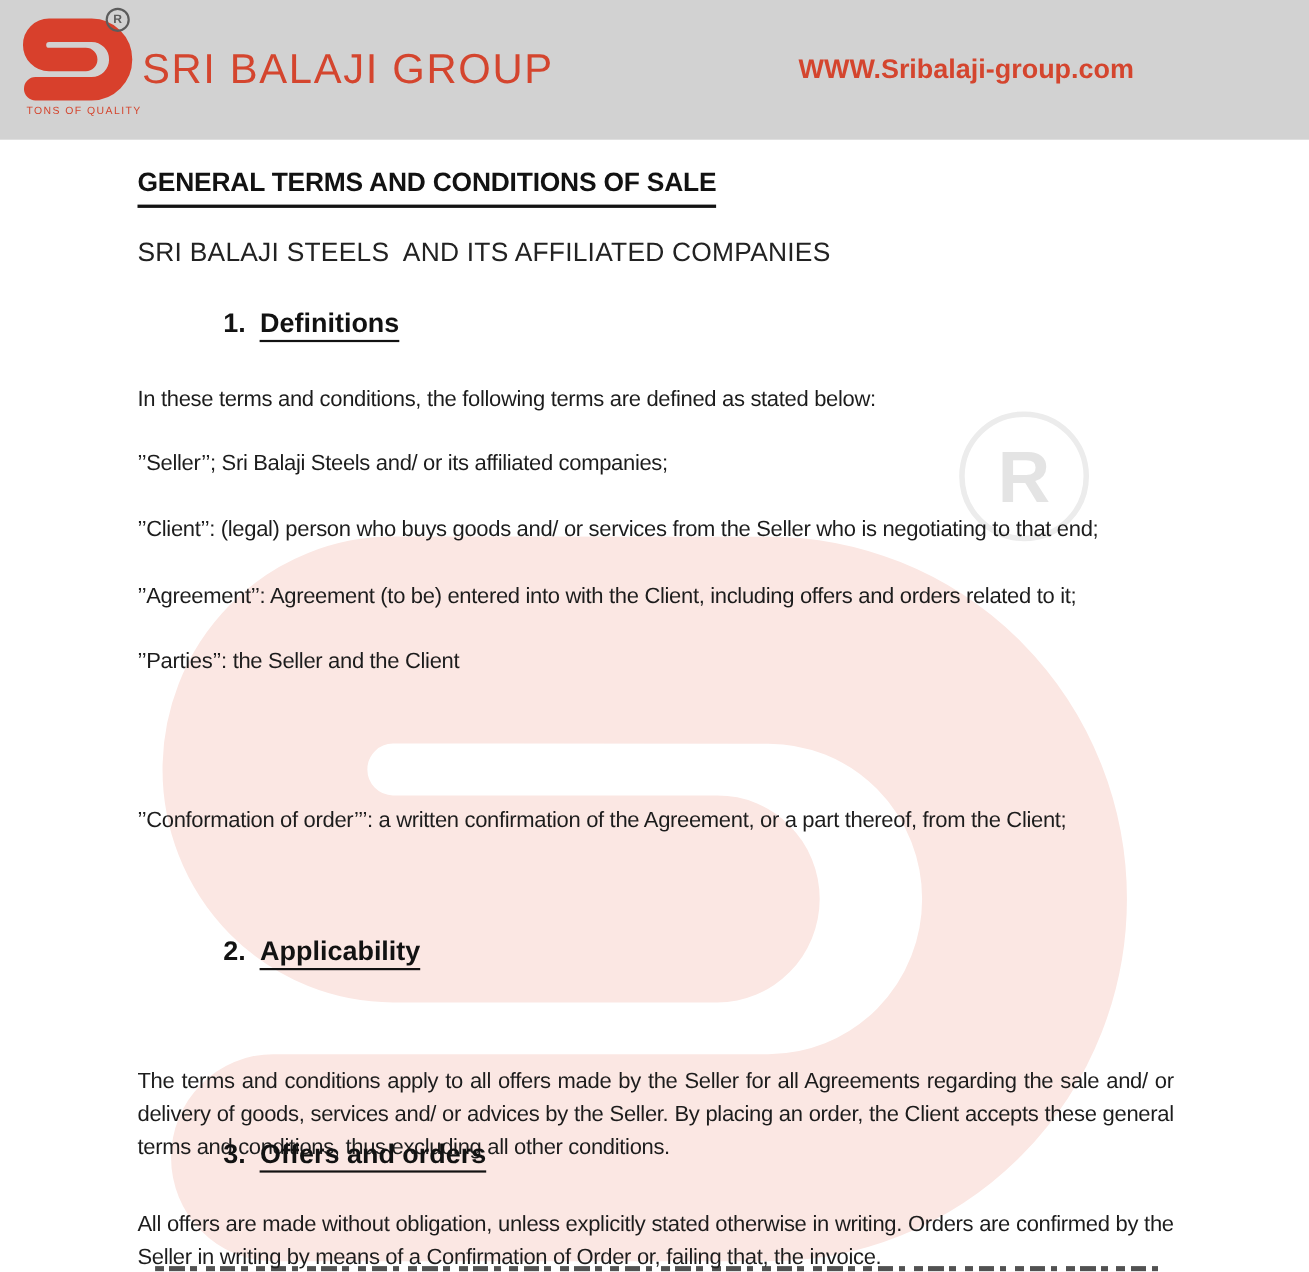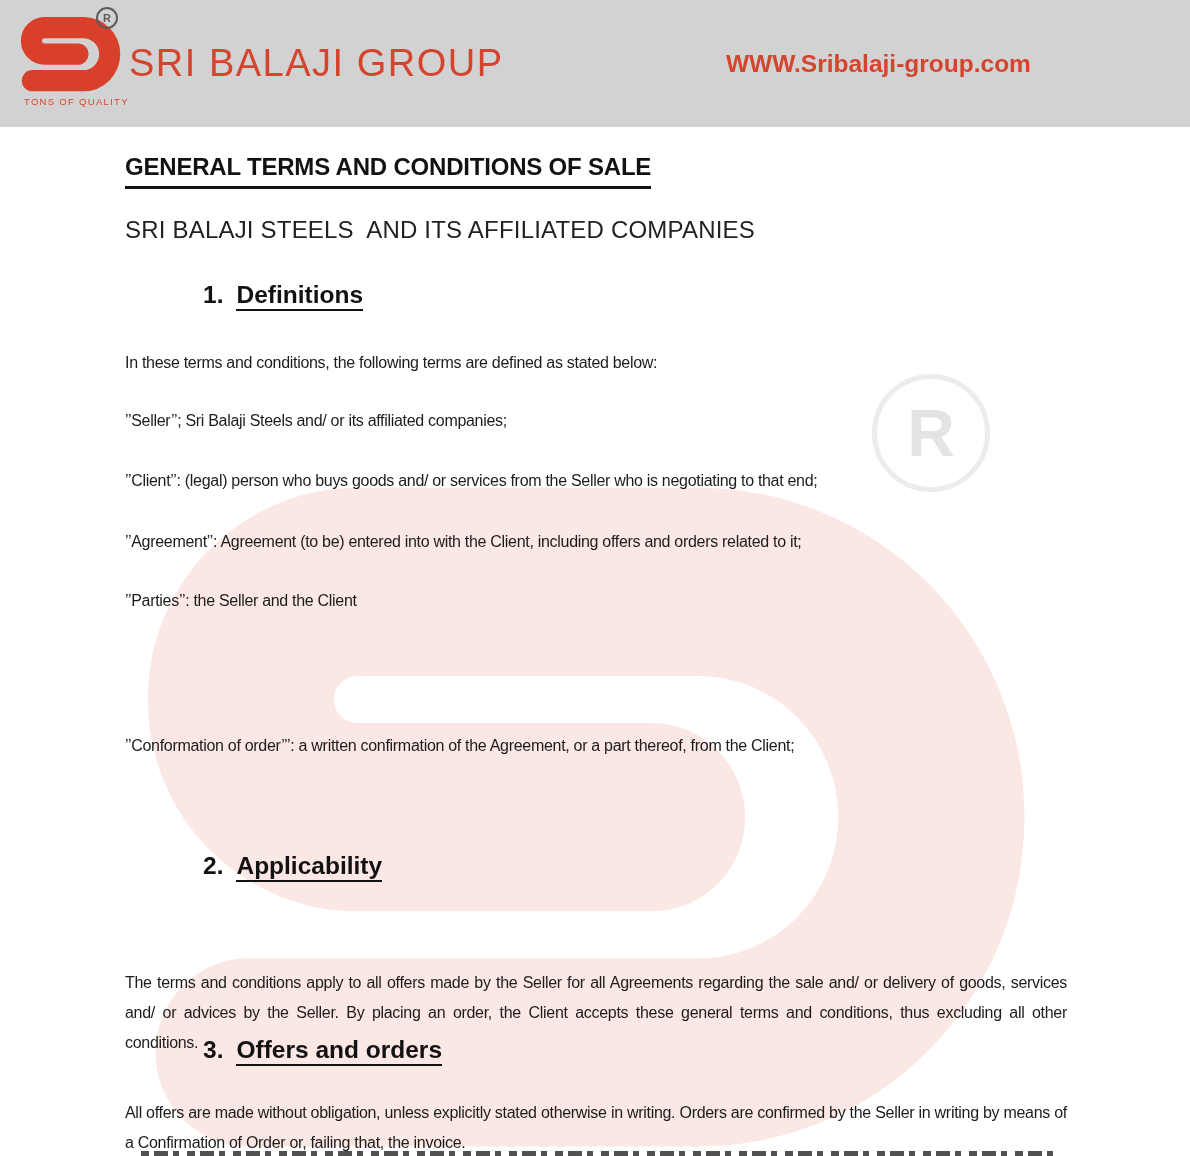--- a/index.html
+++ b/index.html
@@ -41,21 +41,21 @@
     letter-spacing:-0.2px;border-bottom:3px solid #121212;padding-bottom:5px;white-space:nowrap;
   }
   .subtitle{
     position:absolute;left:125px;top:216px;font-size:24px;color:#222;
     letter-spacing:0.2px;white-space:pre;
   }
   .sec-h{position:absolute;left:163px;font-size:24.5px;font-weight:800;color:#121212;white-space:nowrap;margin-left:40px;}
   .sec-h .num{margin-right:13px;}
   .sec-h .txt{border-bottom:2.5px solid #121212;padding-bottom:1px;}
   .para{
-    position:absolute;left:125px;width:942px;font-size:16px;line-height:30px;
+    position:absolute;left:125px;width:942px;font-size:20px;line-height:30px;
     color:#1c1c1c;letter-spacing:-0.3px;
   }
   .single{white-space:nowrap;width:auto;}
   .just{text-align:justify;}
   .clip-line{
     position:absolute;left:141px;top:1151px;width:916px;height:5px;opacity:0.8;
     background:repeating-linear-gradient(90deg,#262626 0 8px,transparent 8px 13px,
       #262626 13px 27px,transparent 27px 32px,#262626 32px 38px,transparent 38px 46px);
   }
 </style>

